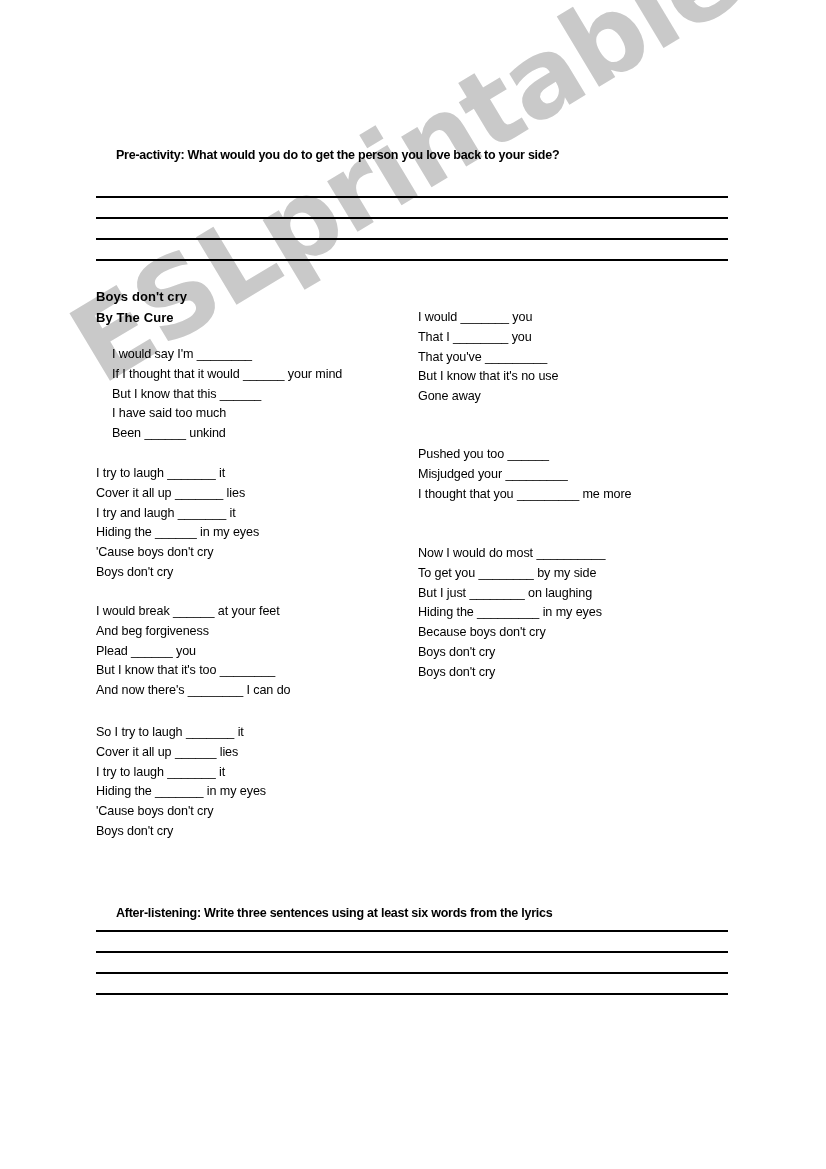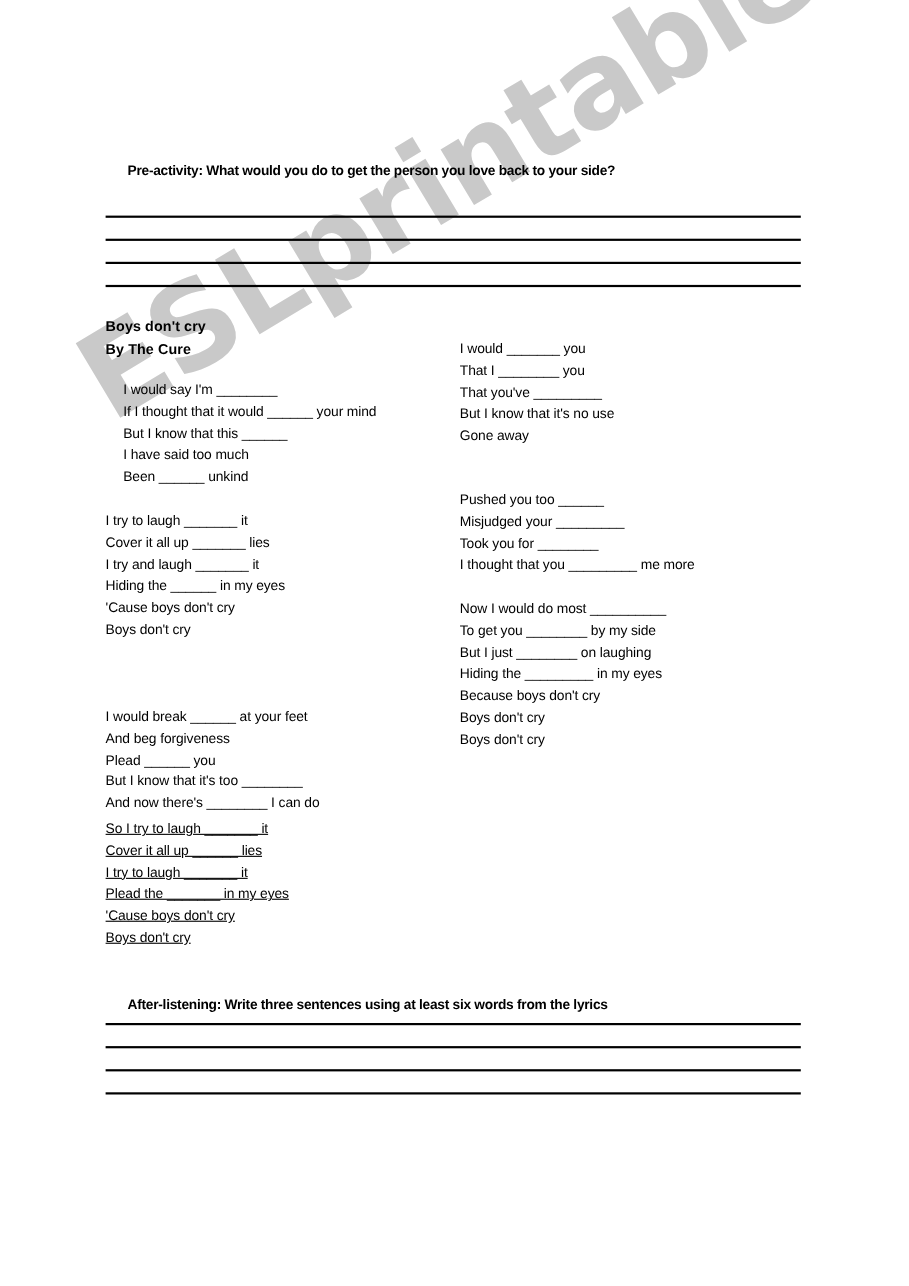--- a/index.html
+++ b/index.html
@@ -113,49 +113,48 @@
 
     <div class="stanza col-left" style="top:464px;">
       <span class="line">I try to laugh _______ it</span>
       <span class="line">Cover it all up _______ lies</span>
       <span class="line">I try and laugh _______ it</span>
       <span class="line">Hiding the ______ in my eyes</span>
       <span class="line">'Cause boys don't cry</span>
       <span class="line">Boys don't cry</span>
     </div>
 
-    <div class="stanza col-left" style="top:602px;margin-top:40px;">
+    <div class="stanza col-left" style="top:602px;">
       <span class="line">I would break ______ at your feet</span>
       <span class="line">And beg forgiveness</span>
       <span class="line">Plead ______ you</span>
       <span class="line">But I know that it's too ________</span>
       <span class="line">And now there's ________ I can do</span>
     </div>
 
-    <div class="stanza col-left" style="top:744px;text-decoration:underline;">
+    <div class="stanza col-left" style="top:723px;">
       <span class="line">So I try to laugh _______ it</span>
       <span class="line">Cover it all up ______ lies</span>
       <span class="line">I try to laugh _______ it</span>
-      <span class="line">Plead the _______  in my eyes</span>
+      <span class="line">Hiding the _______  in my eyes</span>
       <span class="line">'Cause boys don't cry</span>
       <span class="line">Boys don't cry</span>
     </div>
 
     <div class="stanza col-right" style="top:308px;">
       <span class="line">I would _______ you</span>
       <span class="line">That I ________ you</span>
       <span class="line">That you've _________</span>
       <span class="line">But I know that it's no use</span>
       <span class="line">Gone away</span>
     </div>
 
     <div class="stanza col-right" style="top:445px;">
       <span class="line">Pushed you too ______</span>
       <span class="line">Misjudged your _________</span>
-      <span class="line">Took you for ________</span>
       <span class="line">I thought that you _________ me more</span>
     </div>
 
     <div class="stanza col-right" style="top:544px;">
       <span class="line">Now I would do most __________</span>
       <span class="line">To get you ________ by my side</span>
       <span class="line">But I just ________ on laughing</span>
       <span class="line">Hiding the _________ in my eyes</span>
       <span class="line">Because boys don't cry</span>
       <span class="line">Boys don't cry</span>

